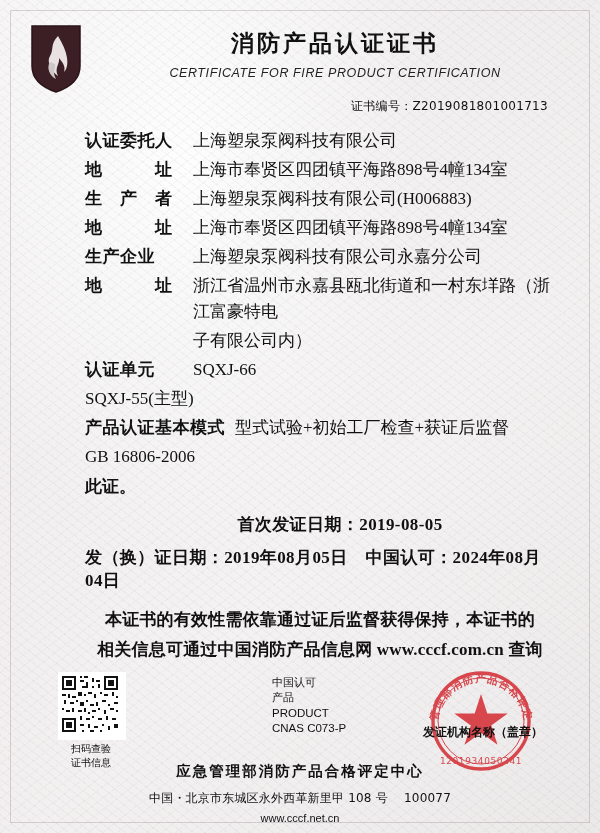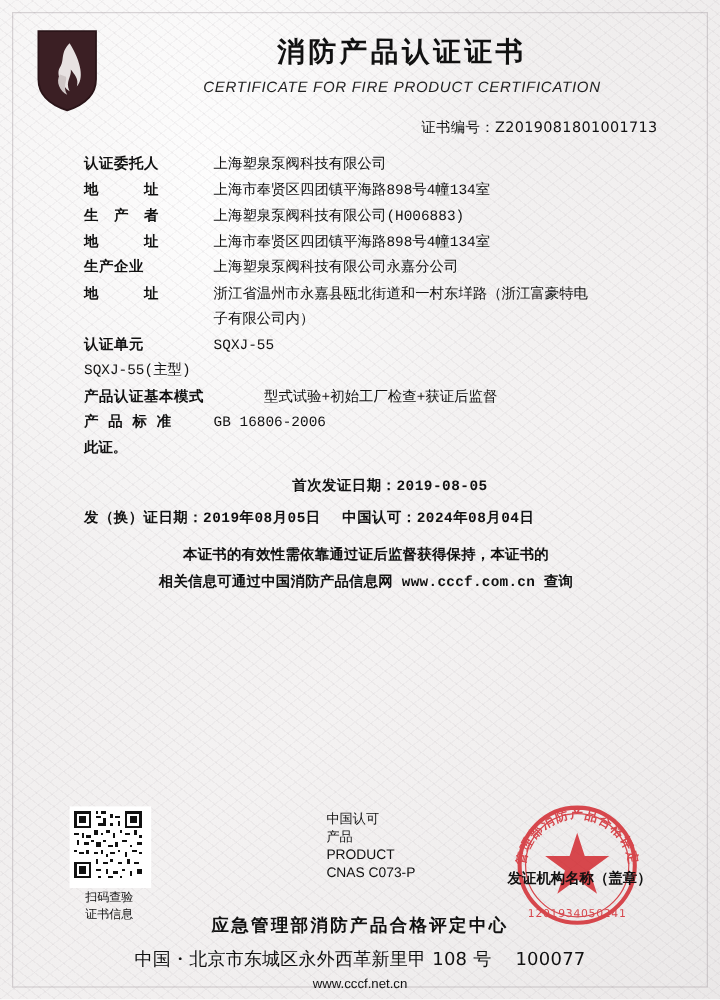--- a/index.html
+++ b/index.html
@@ -75,25 +75,25 @@
     top: 98px;
     font-family: "DejaVu Sans", sans-serif;
     font-size: 12px;
     color: #111;
     letter-spacing: 0.3px;
   }
 
   
   .body {
     position: absolute;
-    left: 70px;
+    left: 85px;
     top: 128px;
     width: 470px;
-    font-family: Liberation Mono, monospace;
-    font-size: 12px;
+    font-family: Liberation Serif, serif;
+    font-size: 17px;
     color: #111;
   }
   .row {
     display: flex;
     align-items: flex-start;
     margin-bottom: 3.5px;
     line-height: 1.5;
   }
   .row .lbl {
     flex: 0 0 108px;
@@ -241,21 +241,21 @@
     font-family: "DejaVu Sans", sans-serif;
   }
   .footer .org {
     font-size: 14.5px;
     font-weight: bold;
     letter-spacing: 2px;
     color: #111;
   }
   .footer .addr {
     margin-top: 9px;
-    font-size: 15px;
+    font-size: 12px;
     color: #111;
     letter-spacing: 0.2px;
   }
   .footer .site {
     margin-top: 5px;
     font-family: "Liberation Sans", sans-serif;
     font-size: 11px;
     color: #111;
   }
 </style>
@@ -316,35 +316,34 @@
     </div>
 
     <div class="row">
       <div class="lbl"></div>
       <div class="val cont">子有限公司内）</div>
     </div>
 
 
     <div class="row">
       <div class="lbl">认证单元</div>
-      <div class="val">SQXJ-55</div>
+      <div class="val">SQXJ-66</div>
     </div>
 
     <div class="row indent">
       <div class="val">SQXJ-55(主型)</div>
     </div>
 
 
     <div class="row">
       <div class="lbl" style="flex:0 0 150px;">产品认证基本模式</div>
       <div class="val">型式试验+初始工厂检查+获证后监督</div>
     </div>
 
     <div class="row">
-      <div class="lbl">产 品 标 准</div>
       <div class="val">GB 16806-2006</div>
     </div>
 
     <div class="para2">此证。</div>
 
     <div class="date-first">
       <span>首次发证日期：</span><span>2019-08-05</span>
     </div>
 
     <div class="date-issue">

